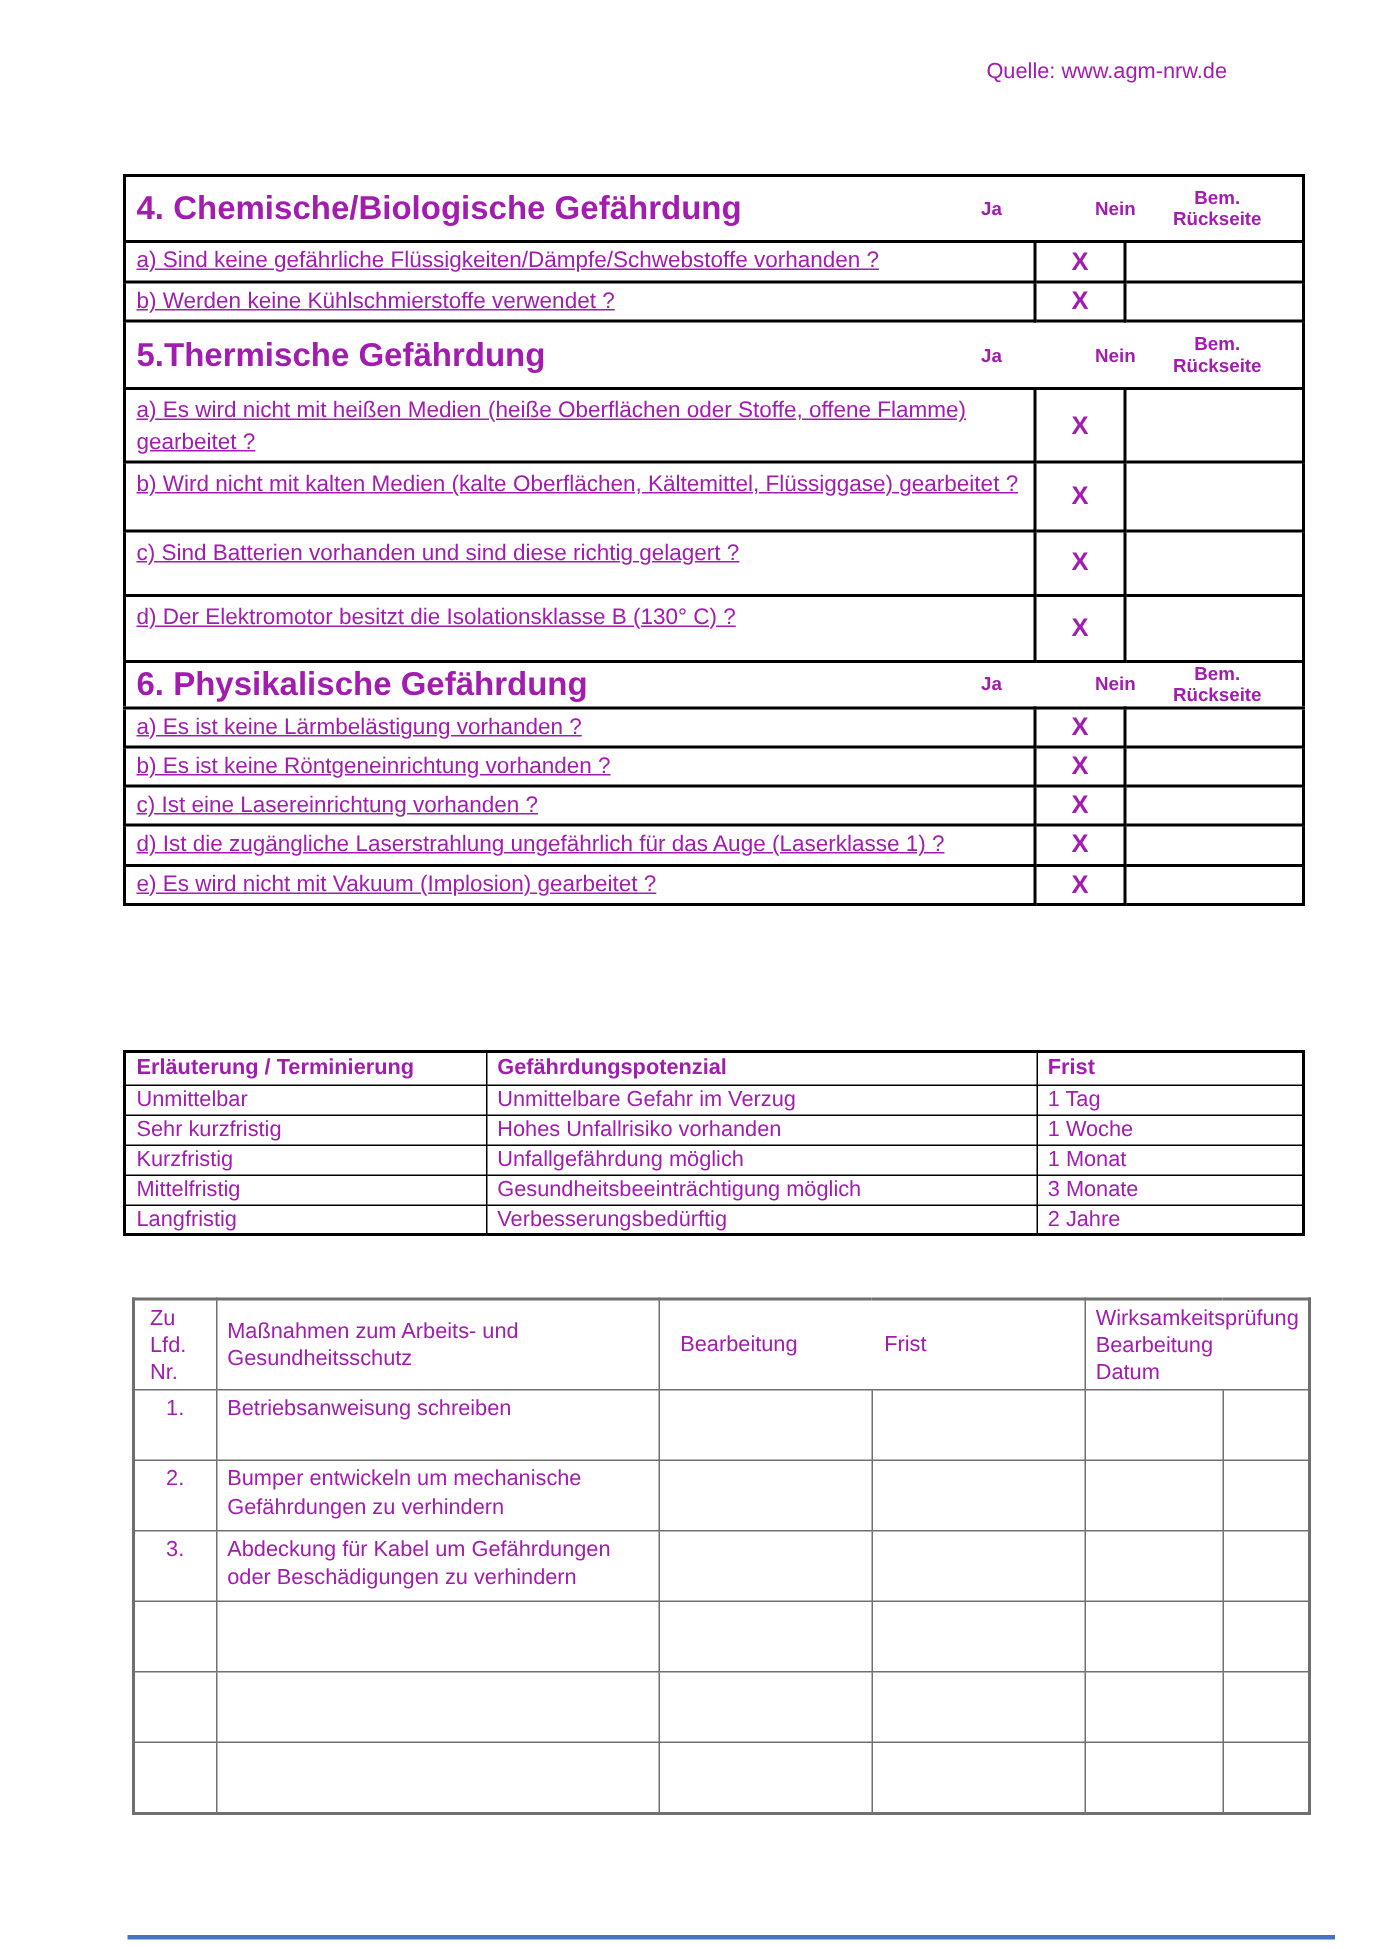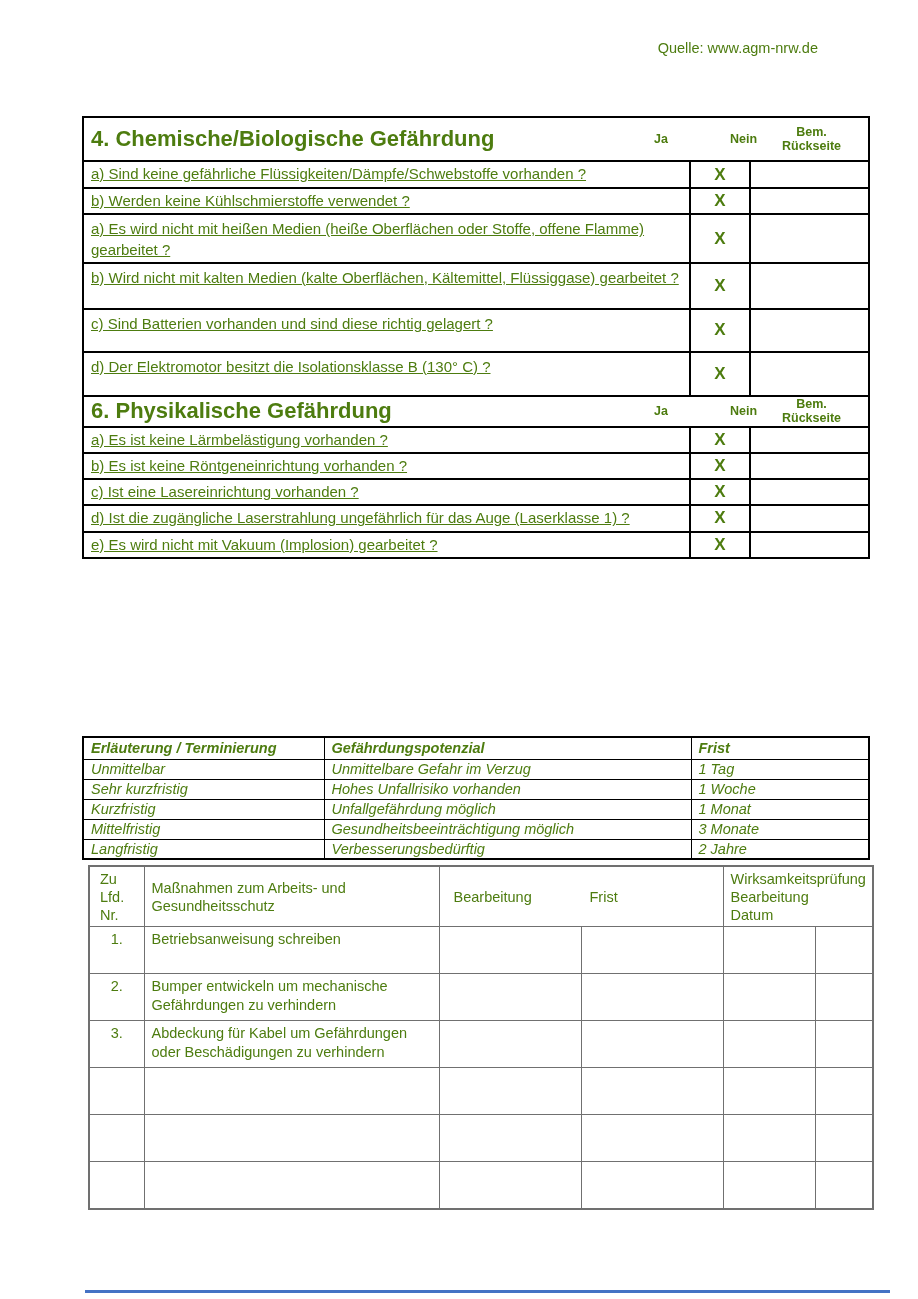--- a/index.html
+++ b/index.html
@@ -1,17 +1,17 @@
 <!DOCTYPE html>
 <html><head>
 <meta charset="utf-8">
 <style>
   html,body{margin:0;padding:0;background:#ffffff;}
   .page{position:relative;width:918px;height:1299px;background:#fff;
-        font-family:"Liberation Sans","DejaVu Sans",sans-serif;color:#4d7c0f;overflow:hidden;}
+        font-family:"Liberation Sans","DejaVu Sans",sans-serif;color:#a21caf;overflow:hidden;}
 
   .source-note{position:absolute;top:40px;right:100px;font-size:14.5px;}
 
   table{border-collapse:collapse;table-layout:fixed;position:absolute;background:#fff;}
 
   
   .t1{left:82px;top:116px;width:786px;border:2px solid #000;font-size:15px;}
   .t1 td{border:2px solid #000;overflow:hidden;}
   .t1 td.sec{border-left:none;border-right:none;padding:0;}
   .sec-flex{display:flex;align-items:center;width:100%;}
@@ -20,21 +20,21 @@
   .lab{font-size:12.5px;font-weight:bold;text-align:center;line-height:1.15;}
   .lab-ja{width:60px;}
   .lab-nein{width:46px;}
   .lab-bem{width:71px;padding-right:21px;}
   .t1 td.q{padding:2px 4px 2px 7px;line-height:1.35;text-decoration:underline;}
   .t1 td.q.top{vertical-align:top;padding-top:4px;}
   .t1 td.x{text-align:center;vertical-align:middle;font-weight:bold;font-size:17px;}
   .t1 td.rest{background:#fff;}
 
   
-  .t2{left:82px;top:736px;width:786px;border:2px solid #000;font-size:14.5px;font-style:italic;}
+  .t2{left:82px;top:700px;width:786px;border:2px solid #000;font-size:14.5px;}
   .t2 td{border:1px solid #000;padding:1px 4px 1px 7px;vertical-align:middle;overflow:hidden;}
   .t2 tr.hdr td{font-weight:bold;}
 
   
   .t3{left:88px;top:865px;width:784px;border:2px solid #707070;font-size:14.5px;}
   .t3 td{border:1px solid #707070;vertical-align:top;padding:3px 4px 2px 7px;overflow:hidden;line-height:1.3;}
   .t3 td.nrcell{text-align:center;padding-left:2px;padding-right:2px;}
   .t3 td.bf{position:relative;padding:0;}
   .t3 td.bf .bflab{position:absolute;top:50%;transform:translateY(-50%);}
   .t3 td.bf .b1{left:14px;}
@@ -79,20 +79,37 @@
       <td class="q">a) Sind keine gefährliche Flüssigkeiten/Dämpfe/Schwebstoffe vorhanden ?</td>
       <td class="x">X</td>
       <td class="rest"></td>
     </tr>
     <tr style="height:26px">
       <td class="q">b) Werden keine Kühlschmierstoffe verwendet ?</td>
       <td class="x">X</td>
       <td class="rest"></td>
     </tr>
 
+    <tr style="height:45px">
+      <td class="sec" colspan="3">
+        <div class="sec-flex">
+          <span class="sec-title">5.Thermische Gefährdung</span>
+          <span class="sec-col lab lab-ja">
+                <span>Ja</span>
+              </span>
+          <span class="sec-col lab lab-nein">
+                <span>Nein</span>
+              </span>
+          <span class="lab lab-bem">
+            <div>Bem.</div>
+            <div>Rückseite</div>
+          </span>
+        </div>
+      </td>
+    </tr>
     <tr style="height:46px">
       <td class="q top">a) Es wird nicht mit heißen Medien (heiße Oberflächen oder Stoffe, offene Flamme) gearbeitet ?</td>
       <td class="x">X</td>
       <td class="rest"></td>
     </tr>
     <tr style="height:46px">
       <td class="q top">b) Wird nicht mit kalten Medien (kalte Oberflächen, Kältemittel, Flüssiggase) gearbeitet ?</td>
       <td class="x">X</td>
       <td class="rest"></td>
     </tr>

